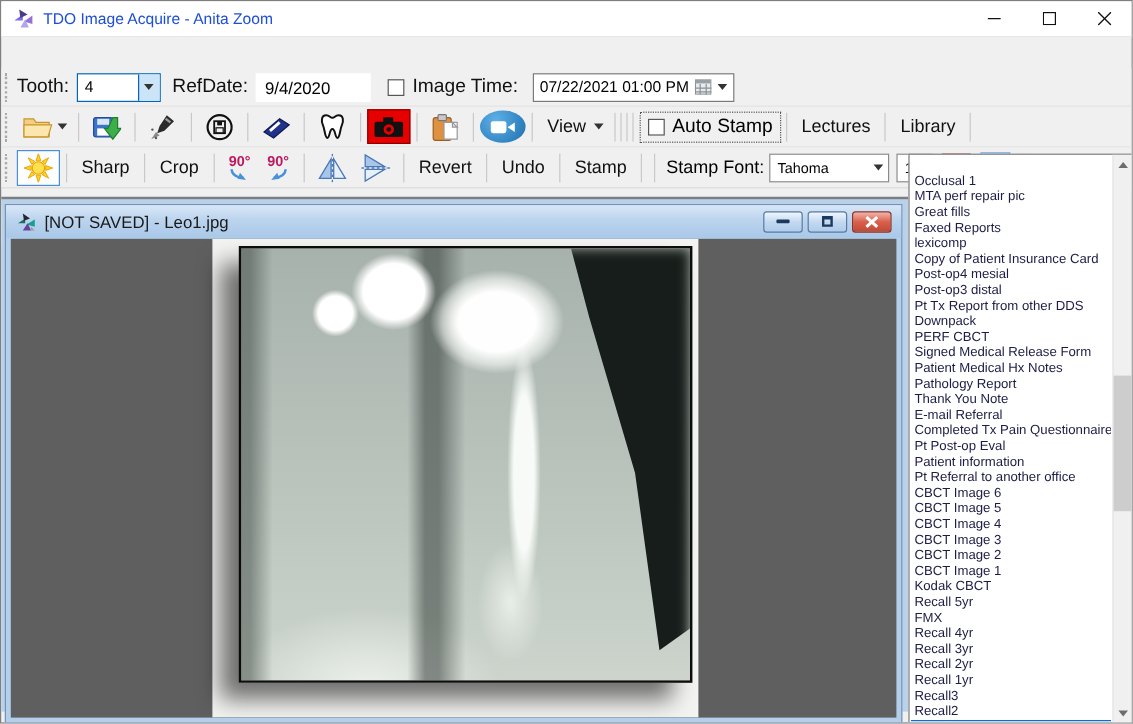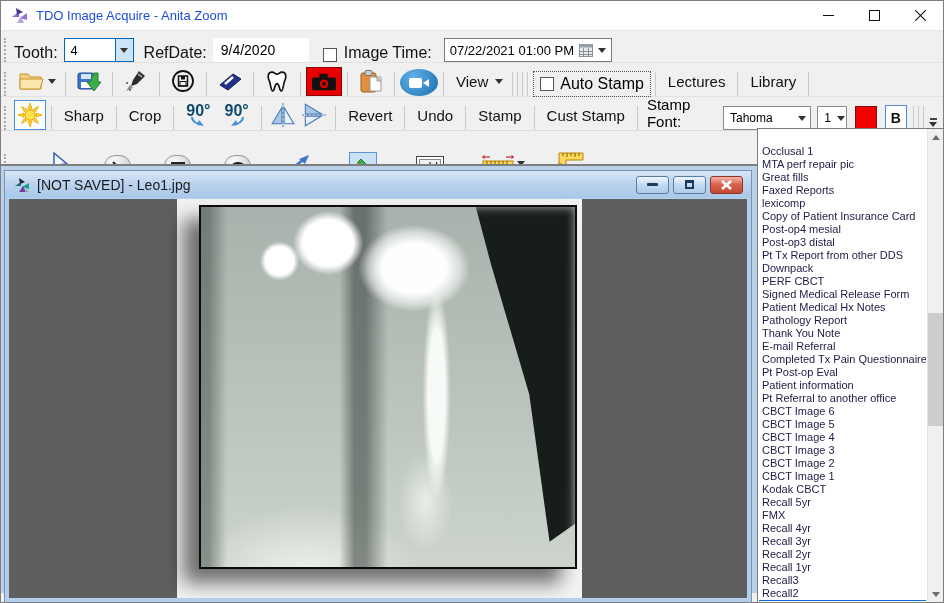--- a/index.html
+++ b/index.html
@@ -7,21 +7,21 @@
   .app { position:relative; width:944px; height:603px; background:#f0f0f0; border:1px solid #7f7f7f; overflow:hidden; }
 
   
   .titlebar { position:absolute; left:0; top:0; width:100%; height:30px; background:#ffffff; display:flex; align-items:center; border-bottom:1px solid #e6e6e6; }
   .titlebar .appicon { margin:0 8px 0 10px; width:17px; height:17px; }
   .titlebar .title { font-size:13px; color:#1d4ed8; }
   .wincontrols { margin-left:auto; display:flex; height:100%; }
   .wbtn { width:46px; height:100%; display:flex; align-items:center; justify-content:center; }
 
   
-  .row { position:absolute; left:0; width:100%; background:#f0f0f0; display:flex; align-items:flex-end; }
+  .row { position:absolute; left:0; width:100%; background:#f0f0f0; display:flex; align-items:center;margin-top:26px; }
   .row1 { top:30px; height:32px; border-bottom:1px solid #e2e2e2; }
   .row2 { top:62px; height:34px; border-bottom:1px solid #e2e2e2; }
   .row3 { top:96px; height:34px; border-bottom:1px solid #dcdcdc; }
   .row4 { top:144px; height:33px; width:756px;gap:29px; }
   .grip { width:4px; height:24px; border-left:2px dotted #a9a9a9; margin:0 6px 0 3px; }
   .vsep { width:1px; height:24px; background:#c9c9c9; margin:0 5px; flex:none; }
   .vsep.tight { margin:0 2px; }
   .lbl { font-size:16px; color:#111; white-space:nowrap; }
   .tbtn { display:flex; align-items:center; justify-content:center; padding:2px 7px; font-size:15px; color:#111; white-space:nowrap; height:30px; }
   .ibtn { display:flex; align-items:center; justify-content:center; width:36px; height:30px; }
@@ -32,21 +32,21 @@
   .combo { display:flex; align-items:center; height:24px; background:#fff; border:1px solid #0067b8; }
   .combo .val { padding:0 6px; font-size:13px; min-width:50px; }
   .combo .dd { width:18px; height:100%; background:#cce4f7; border-left:1px solid #0067b8; display:flex; align-items:center; justify-content:center; }
   .txtbox { background:#fff; height:24px; display:flex; align-items:center; padding:0 8px; font-size:14px; }
   .dtpick { display:flex; align-items:center; height:24px; background:#fff; border:1px solid #7a7a7a; padding:0 5px; gap:5px; }
   .dtpick .val { font-size:13px; white-space:nowrap; }
 
   
   .sunbtn { width:36px; height:30px; background:#fbfdff; border:1px solid #4a90d9; display:flex; align-items:center; justify-content:center; }
   .rot { display:flex; flex-direction:column; align-items:center; line-height:11px; }
-  .rot span { font-size:16px; font-weight:bold; color:#0c4a6e; }
+  .rot span { font-size:12px; font-weight:bold; color:#be185d; }
   .fcombo { display:flex; align-items:center; height:24px; background:#fff; border:1px solid #8a8a8a; }
   .fcombo .val { padding:0 6px; font-size:12px; }
   .swatch { width:24px; height:24px; border:1px solid #7d1010; }
   .boldbtn { width:25px; height:25px; background:#fff; border:1px solid #4a90d9; display:flex; align-items:center; justify-content:center; font-weight:bold; font-size:14px; color:#111; }
   .overflow { margin-left:auto; margin-right:3px; display:flex; flex-direction:column; align-items:center; gap:2px; padding:3px; }
   .overflow .bar { width:7px; height:2px; background:#444; }
 
   
   .ovalbtn { width:27px; height:23px; border:1px solid #9a9a9a; border-radius:11px; background:radial-gradient(circle at 35% 30%, #ffffff, #d9d9d9 60%, #b2b2b2); display:flex; align-items:center; justify-content:center; margin:0 2px; }
   .pencilbtn { width:28px; height:26px; background:#cae0f5; border:1px solid #5b96d2; display:flex; align-items:center; justify-content:center; }
@@ -317,23 +317,20 @@
       </div>
     <div class="vsep"></div>
     <div class="tbtn">
         <span>Undo</span>
       </div>
     <div class="vsep"></div>
     <div class="tbtn">
         <span>Stamp</span>
       </div>
     <div class="vsep"></div>
-    <div class="tbtn">
-        <span>Cust Stamp</span>
-      </div>
     <div class="vsep"></div>
     <span style="font-size:15px;margin:0 4px;">Stamp Font:</span>
     <div class="fcombo" style="width:100px;">
       <span class="val" style="flex:1;">Tahoma</span>
       <span class="tri" style="margin-right:4px;"></span>
     </div>
     <div class="fcombo" style="width:30px;margin-left:6px;">
       <span class="val" style="flex:1;">1</span>
       <span class="tri" style="margin-right:3px;"></span>
     </div>

